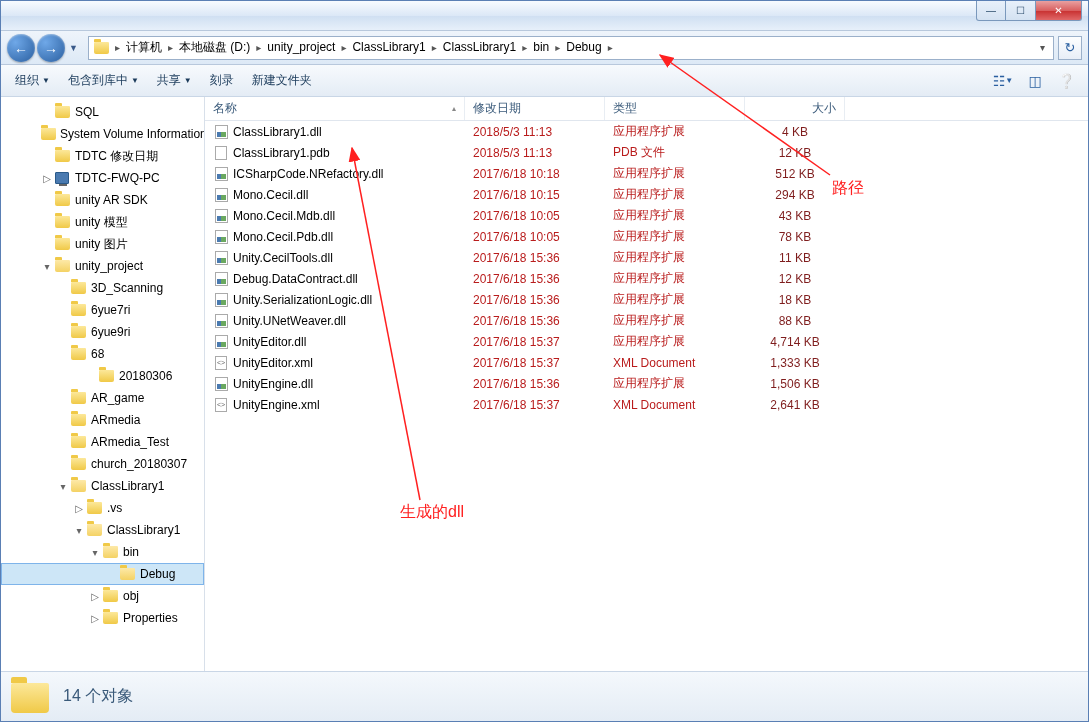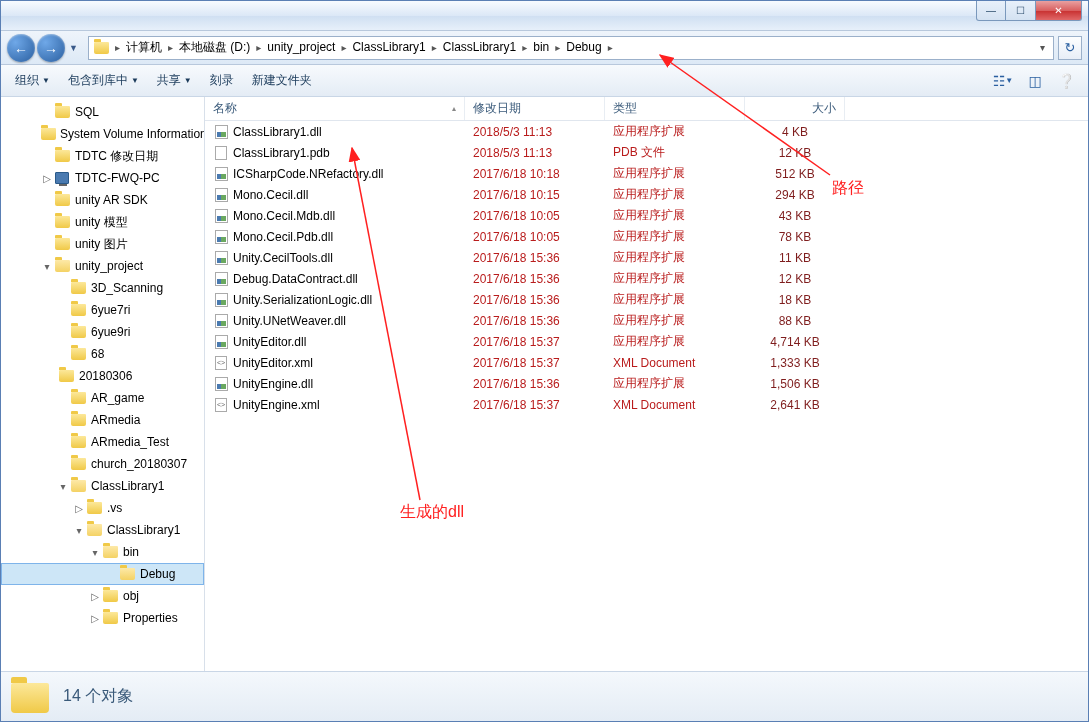--- a/index.html
+++ b/index.html
@@ -222,21 +222,21 @@
           </span>
           <span>6yue9ri</span>
         </div>
         <div class="tree-item" style="padding-left: 56px;">
           <span class="tree-expander"></span>
           <span class="tree-icon">
             <span class="folder-icon"></span>
           </span>
           <span>68</span>
         </div>
-        <div class="tree-item" style="padding-left: 44px;">
+        <div class="tree-item" style="padding-left: 56px; margin-left: 28px;">
           <span class="tree-expander"></span>
           <span class="tree-icon">
             <span class="folder-icon"></span>
           </span>
           <span>20180306</span>
         </div>
         <div class="tree-item" style="padding-left: 56px;">
           <span class="tree-expander"></span>
           <span class="tree-icon">
             <span class="folder-icon"></span>

